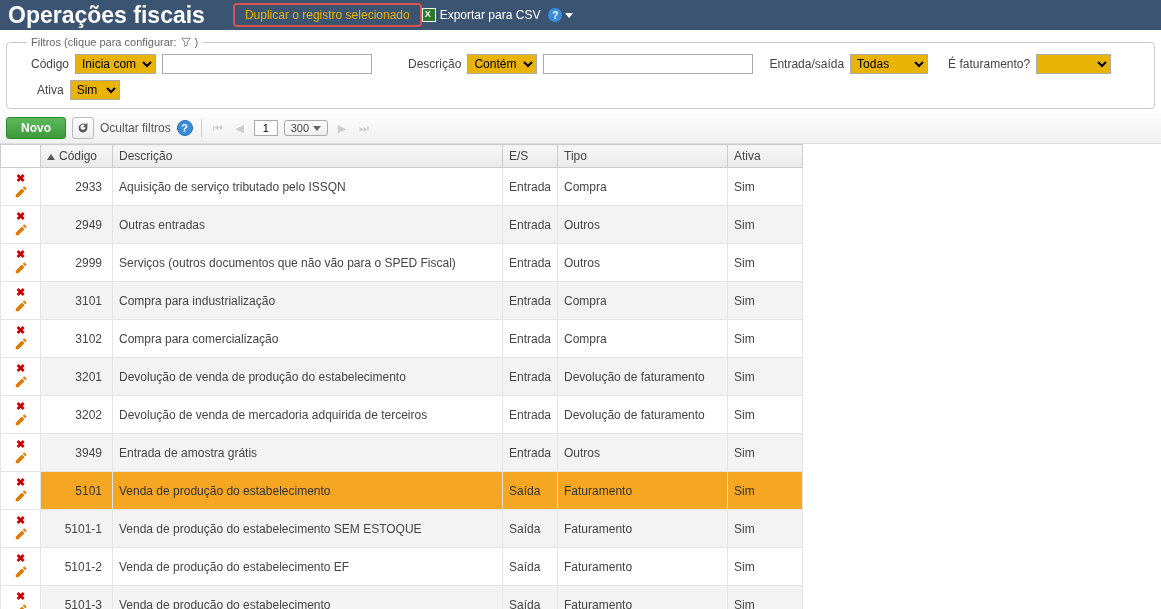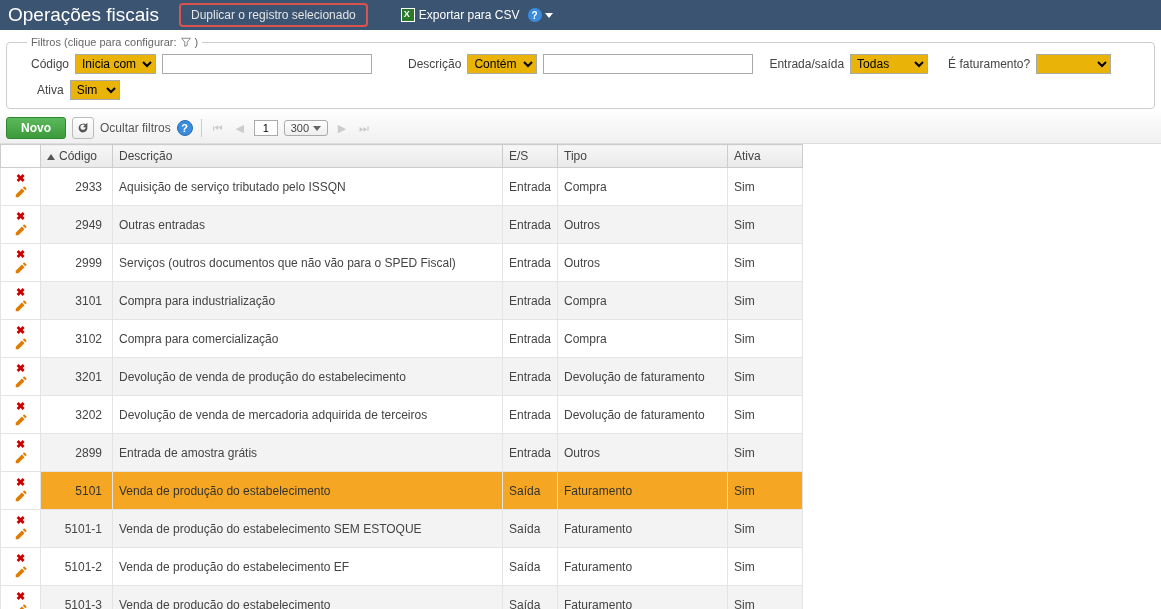--- a/index.html
+++ b/index.html
@@ -1,21 +1,21 @@
 <!DOCTYPE html>
 <html><head>
 <meta charset="utf-8">
 <style>
   * { box-sizing: border-box; margin: 0; padding: 0; }
   body { font-family: Verdana, Arial, sans-serif; font-size: 12px; color: #444; background: #fff; width: 1161px; }
   
   .header-bar { background: #3b5471; color: #fff; height: 30px; display: flex; align-items: center; padding: 0 8px; }
-  .header-title { font-size: 19px; font-weight: normal; margin-right: 20px; }
-  .header-action { background: #3b5471; border: 2px solid #d9534f; border-radius: 4px; padding: 3px 10px; color: #e5e5e5; font-size: 12px; cursor: pointer; margin-right: 14px; }
-  .header-link { color: #fff; font-size: 12px; display: inline-flex; align-items: flex-end; gap: 4px; cursor: pointer; margin-right: 8px; margin-left: 19px; }
+  .header-title { font-size: 23px; font-weight: bold; margin-right: 28px; }
+  .header-action { background: #3b5471; border: 2px solid #d9534f; border-radius: 4px; padding: 3px 10px; color: #eab308; font-size: 12px; cursor: pointer; margin-right: 0; }
+  .header-link { color: #fff; font-size: 12px; display: inline-flex; align-items: flex-end; gap: 4px; cursor: pointer; margin-right: 8px; }
   .excel-icon { width: 14px; height: 14px; background: #2a7a2a; border: 1px solid #fff; display: inline-block; position: relative; }
   .excel-icon::after { content: "X"; color: #fff; font-size: 9px; position: absolute; left: 2px; top: 0px; font-weight: bold;}
   .help-icon { width: 14px; height: 14px; border-radius: 50%; background: #3a8dde; color: #fff; display: inline-flex; align-items: center; justify-content: center; font-weight: bold; font-size: 10px; }
   .caret-down { width: 0; height: 0; border-left: 4px solid transparent; border-right: 4px solid transparent; border-top: 5px solid #fff; display: inline-block; margin-left: 3px;}
   
   .filters-fieldset { border: 1px solid #ccc; border-radius: 4px; margin: 6px 6px 4px 6px; padding: 6px 8px 8px 20px; position: relative; }
   .filters-legend { font-size: 11px; color: #666; padding: 0 4px; display: inline-flex; align-items: center; gap: 4px;}
   .funnel-icon { width: 10px; height: 10px; display: inline-block; }
   .funnel-icon svg { width: 10px; height: 10px; }
   .filters-row { display: flex; align-items: center; gap: 6px; flex-wrap: wrap; }
@@ -211,21 +211,21 @@
         <td class="data col-desc">Devolução de venda de mercadoria adquirida de terceiros</td>
         <td class="data col-es">Entrada</td>
         <td class="data col-tipo">Devolução de faturamento</td>
         <td class="data col-ativa">Sim</td>
       </tr>
       <tr>
         <td class="col-actions"><span class="del-icon">✖</span> <span class="edit-icon"><svg viewBox="0 0 16 16">
               <path d="M2 11l7-7 3 3-7 7H2v-3z" fill="#e07b00"></path>
               <path d="M10 3l1-1a1 1 0 0 1 1.4 0l1.6 1.6a1 1 0 0 1 0 1.4l-1 1-3-3z" fill="#e07b00"></path>
             </svg></span></td>
-        <td class="data col-codigo">2899</td>
+        <td class="data col-codigo">3949</td>
         <td class="data col-desc">Entrada de amostra grátis</td>
         <td class="data col-es">Entrada</td>
         <td class="data col-tipo">Outros</td>
         <td class="data col-ativa">Sim</td>
       </tr>
       <tr class="selected">
         <td class="col-actions"><span class="del-icon">✖</span> <span class="edit-icon"><svg viewBox="0 0 16 16">
               <path d="M2 11l7-7 3 3-7 7H2v-3z" fill="#e07b00"></path>
               <path d="M10 3l1-1a1 1 0 0 1 1.4 0l1.6 1.6a1 1 0 0 1 0 1.4l-1 1-3-3z" fill="#e07b00"></path>
             </svg></span></td>

